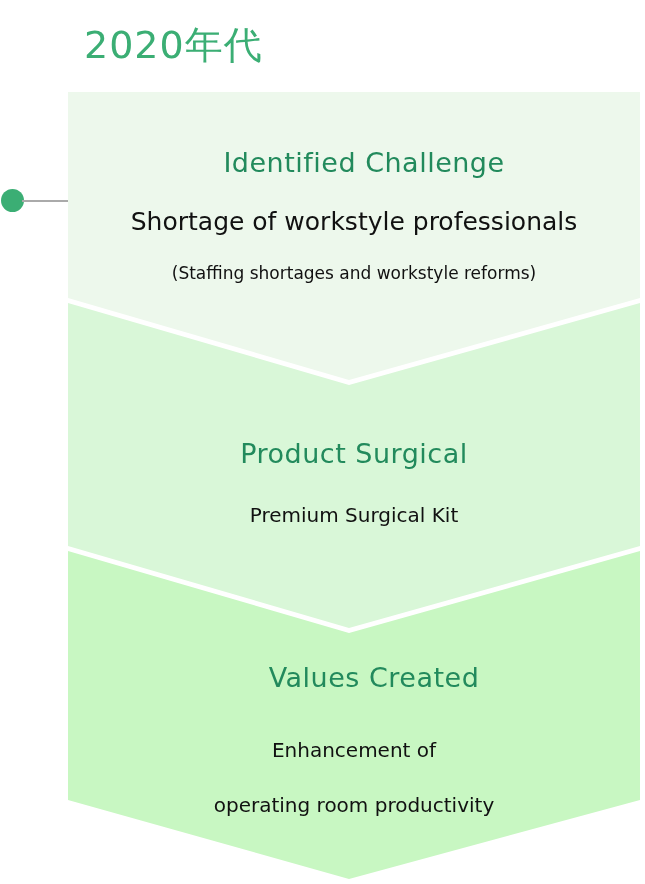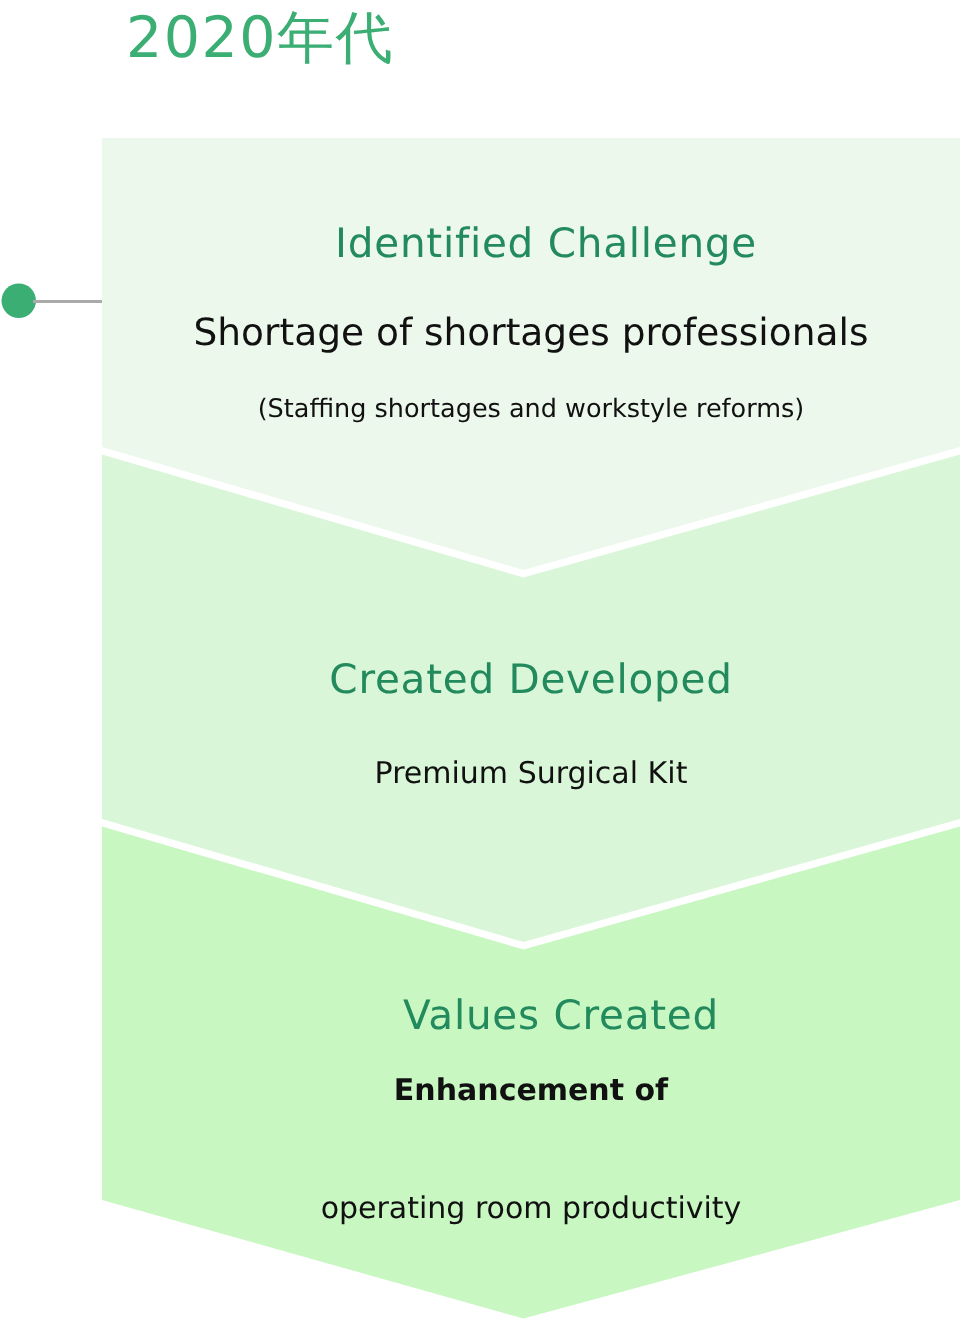--- a/index.html
+++ b/index.html
@@ -1,18 +1,18 @@
 <!DOCTYPE html>
 <html><head>
 <meta charset="utf-8">
 <style>
   html, body { margin:0; padding:0; background:#ffffff; }
   body { width:645px; height:884px; position:relative; overflow:hidden;
          font-family:"DejaVu Sans","Liberation Sans",sans-serif; }
-  .title { position:absolute; left:84px; top:0; font-size:38px; font-weight:500;
+  .title { position:absolute; left:84px; top:20px; font-size:38px; font-weight:500;
            color:#3BAE74; letter-spacing:1px; line-height:50px; }
   .connector-dot { position:absolute; left:1px; top:189px; width:23px; height:23px;
                    border-radius:50%; background:#3BAE74; }
   .connector-line { position:absolute; left:22px; top:200px; width:46px; height:2px; background:#aaaaaa; }
   svg.flow { position:absolute; left:0; top:0; }
   .panel-text { position:absolute; left:68px; width:572px; text-align:center; }
   .heading { color:#228A5C; font-size:27px; line-height:34px; letter-spacing:0.5px; }
   .main { color:#111111; font-size:20px; line-height:34px; }
   .sub { color:#111111; font-size:17px; line-height:24px;text-align:center; }
 </style>
@@ -24,21 +24,21 @@
 <div class="connector-dot"></div>
 <div class="connector-line"></div>
 
 <svg class="flow" width="645" height="884">
   <polygon points="68,92 640,92 640,298 349,380 68,298" fill="#EDF8EC"></polygon>
   <polygon points="68,303 349,385 640,303 640,546 349,628 68,546" fill="#D9F7D8"></polygon>
   <polygon points="68,551 349,633 640,551 640,800 349,879 68,800" fill="#C8F7C2"></polygon>
 </svg>
 
 <div class="panel-text heading" style="top:146px;padding-left:10px;">Identified Challenge</div>
-<div class="panel-text main" style="top:205px; font-size:25px;">Shortage of shortages professionals</div>
+<div class="panel-text main" style="top:205px; font-size:25px;">Shortage of workstyle professionals</div>
 <div class="panel-text sub" style="top:261px;">(Staffing shortages and workstyle reforms)</div>
 
-<div class="panel-text heading" style="top:437px;">Created Developed</div>
+<div class="panel-text heading" style="top:437px;">Product Surgical</div>
 <div class="panel-text main" style="top:498px;">Premium Surgical Kit</div>
 
 <div class="panel-text heading" style="top:661px;padding-left:20px;">Values Created</div>
-<div class="panel-text main" style="top:709px;font-weight:bold;">Enhancement of</div>
+<div class="panel-text main" style="top:733px;">Enhancement of</div>
 <div class="panel-text main" style="top:788px;">operating room productivity</div>
 
 </body></html>

